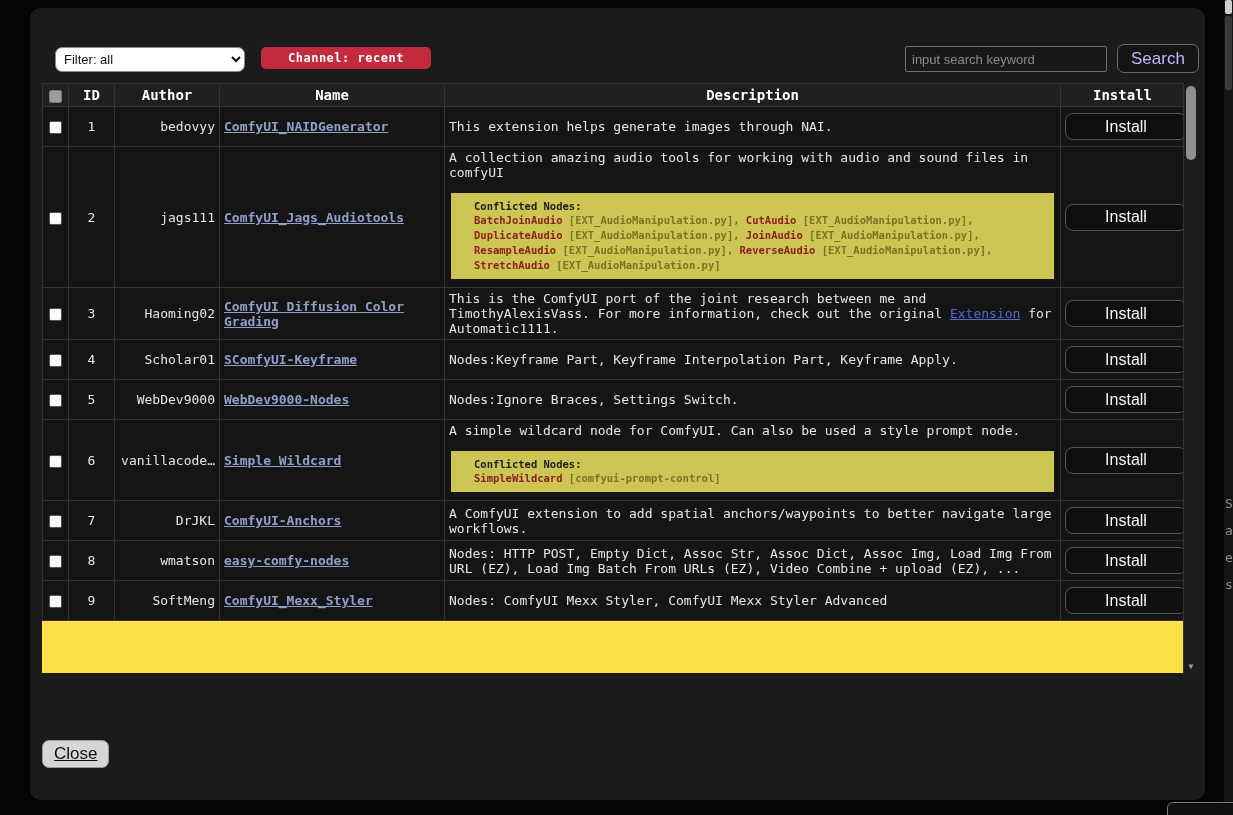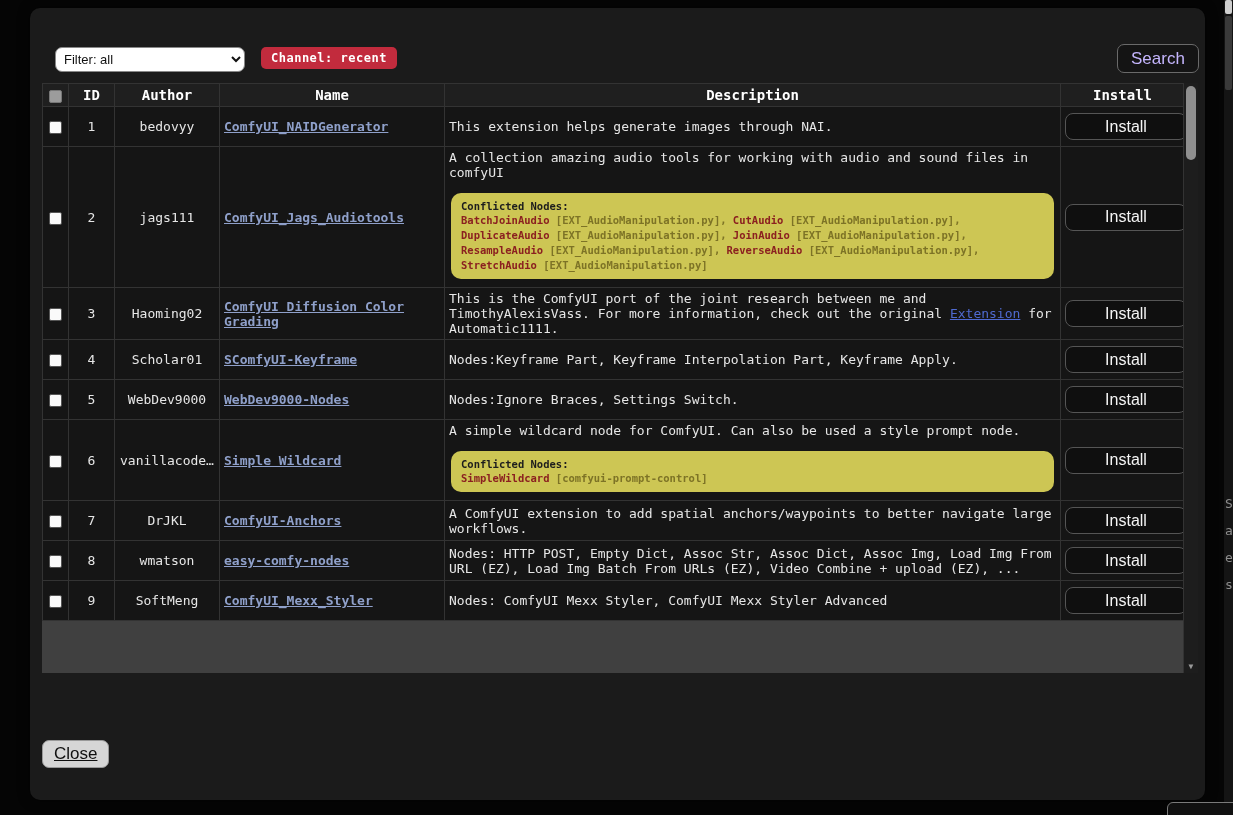--- a/index.html
+++ b/index.html
@@ -16,76 +16,76 @@
   
   .filter-select{
     position:absolute;left:25px;top:39px;width:190px;height:25px;
     font:13px "Liberation Sans",sans-serif;background:#fff;color:#111;
     border:1px solid #888;border-radius:7px;padding:1px 4px;
   }
   .channel-badge{
     position:absolute;left:231px;top:39px;height:22px;line-height:22px;
     background:var(--accent_red);color:#fff;border:none;cursor:pointer;
     font:bold 12px "DejaVu Sans Mono",monospace;letter-spacing:.5px;
-    padding:0 10px;border-radius:5px;
+    padding:0 27px;border-radius:5px;
   }
   .search-input{
     position:absolute;left:875px;top:38px;width:188px;height:24px;
     background:#181818;border:1px solid #6e6e6e;border-radius:2px;
     color:#ccc;font:13px "Liberation Sans",sans-serif;padding:0 6px;
   }
   .search-input::placeholder{color:#8a8a8a;}
   .search-btn{
     position:absolute;left:1087px;top:36px;height:29px;
     background:#141414;color:#c4b5fd;border:1px solid #6a6a6a;border-radius:7px;
     font:17px "Liberation Sans",sans-serif;padding:2px 13px;cursor:pointer;
   }
   
   .table-wrap{
     position:absolute;left:12px;top:75px;width:1156px;height:590px;
-    overflow:hidden;background:#404040;
+    overflow:hidden;background:#fde047;
   }
   table.grid{
     width:1142px;border-collapse:collapse;table-layout:fixed;
     background:#151515;border:1px solid #3d3d3d;
   }
   .grid th,.grid td{border:1px solid #333;}
   .grid th{
     background:#1f1f1f;color:#fff;font:bold 14px "DejaVu Sans Mono",monospace;
     height:20px;text-align:center;padding:1px 2px;
   }
   .grid td{
     color:#e6e6e6;font:13px "DejaVu Sans Mono",monospace;
     vertical-align:middle;height:33px;padding:3px 4px;
   }
   .c-check{text-align:center;}
   .c-id{text-align:center;}
-  .c-author{text-align:center;padding-left:4px;white-space:nowrap;overflow:hidden;}
+  .c-author{text-align:right;padding-left:4px;white-space:nowrap;overflow:hidden;}
   .c-name{text-align:left;padding-left:9px;}
   .name-link{
     color:var(--name_link);font-weight:bold;text-decoration:underline;cursor:pointer;
   }
   .c-desc{text-align:left;padding:4px 6px 4px 4px;line-height:17px;}
   .desc-link{color:var(--description_link);text-decoration:underline;cursor:pointer;}
   .c-install{text-align:center;}
   .install-btn{
     width:122px;height:27px;background:#0f0f0f;color:#f5f5f5;
     border:1px solid #555;border-radius:8px;cursor:pointer;
     font:16px "Liberation Sans",sans-serif;
   }
   input[type=checkbox]{
     -webkit-appearance:none;appearance:none;width:13px;height:13px;
     background:#fafafa;border:1px solid #555;border-radius:2px;
     vertical-align:middle;cursor:pointer;margin:0;
   }
   thead input[type=checkbox]{background:#9c9c9c;border-color:#777;}
   
   .conflict-box{
-    background:var(--conflict_bg);border-radius:10px;
-    padding:7px 10px;margin:13px 2px 5px 2px;line-height:15px;
+    background:var(--conflict_bg);border-radius:0;
+    padding:7px 23px;margin:13px 2px 5px 2px;line-height:15px;
   }
   .conf-label{font:bold 10.5px "DejaVu Sans Mono",monospace;color:#1d1d1d;display:block;}
   .conf-list{font:bold 10.5px "DejaVu Sans Mono",monospace;color:var(--conflict_source);}
   .conf-node{color:var(--conflict_node);margin-top:40px;}
   .conf-src{color:var(--conflict_source);text-align:center;}
   
   .tbl-scrollbar{
     position:absolute;right:0;top:0;bottom:0;width:14px;
     background:#1d1d1d;border-left:1px solid #333;
   }
@@ -123,20 +123,21 @@
 <body>
 
 <div class="dialog">
 
   <select class="filter-select">
     <option>Filter: all</option>
   </select>
 
   <button class="channel-badge">Channel: recent</button>
 
+  <input class="search-input" type="text" placeholder="input search keyword" style="">
   <button class="search-btn">Search</button>
 
   <div class="table-wrap">
     <table class="grid">
       <colgroup>
         <col style="width:26px">
           <col style="width:46px">
           <col style="width:105px">
         <col style="width:225px">
           <col style="width:616px">

